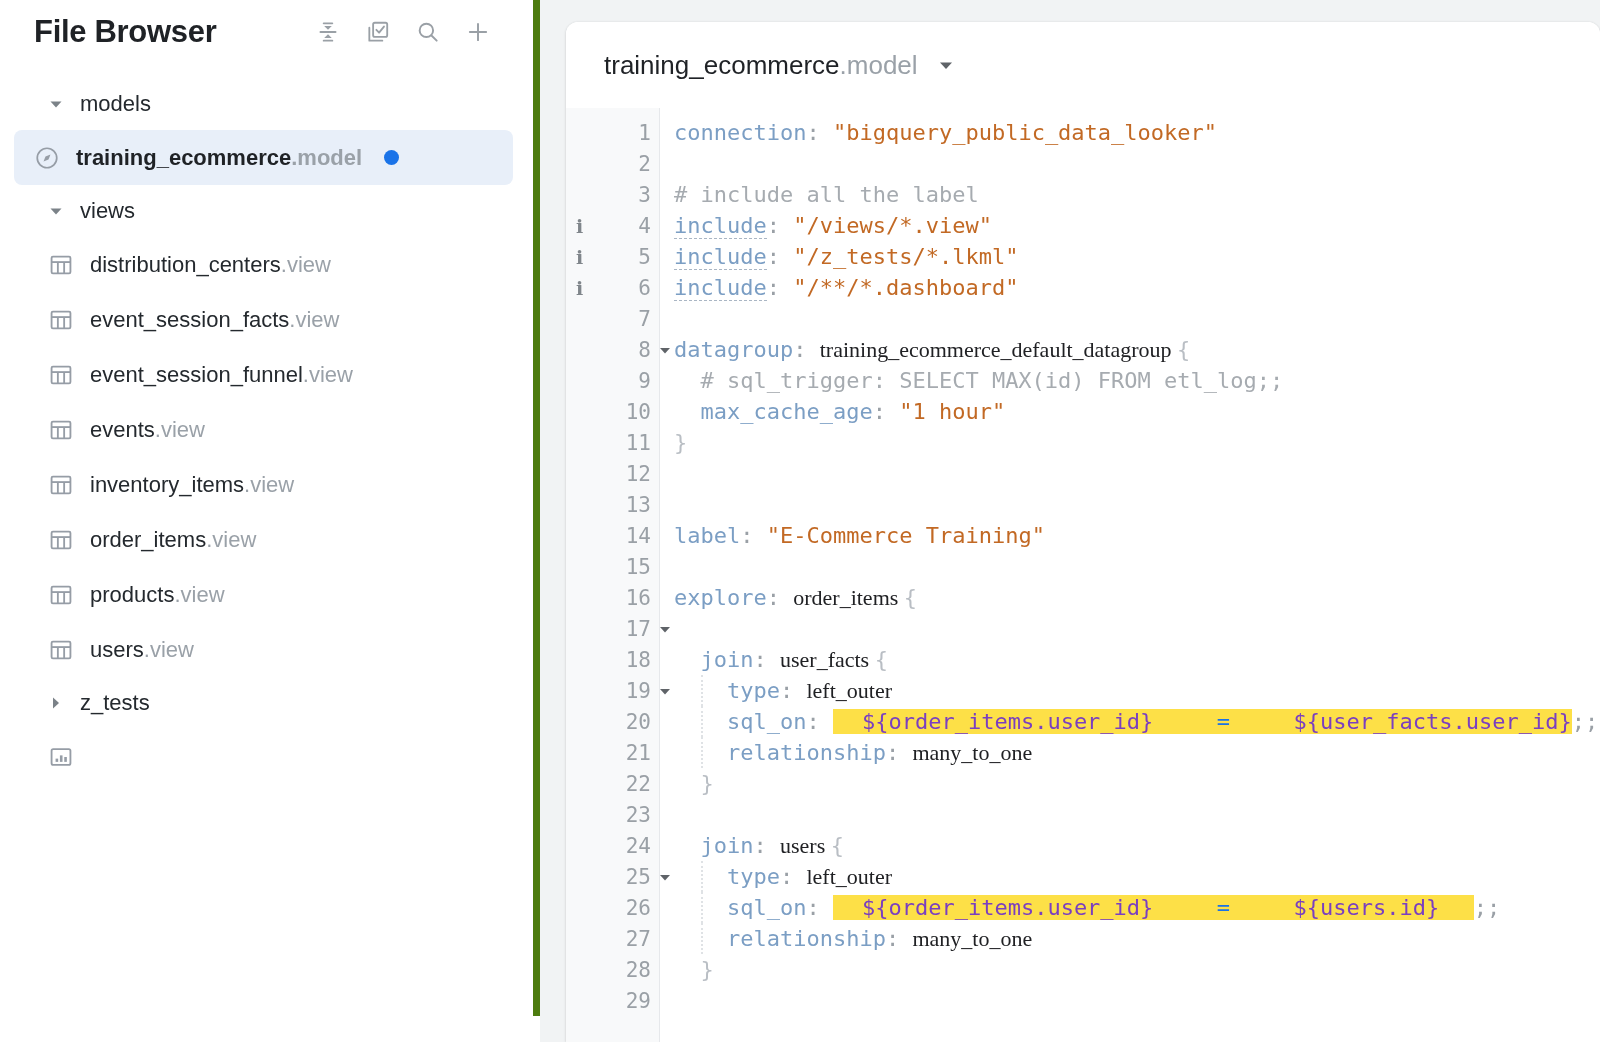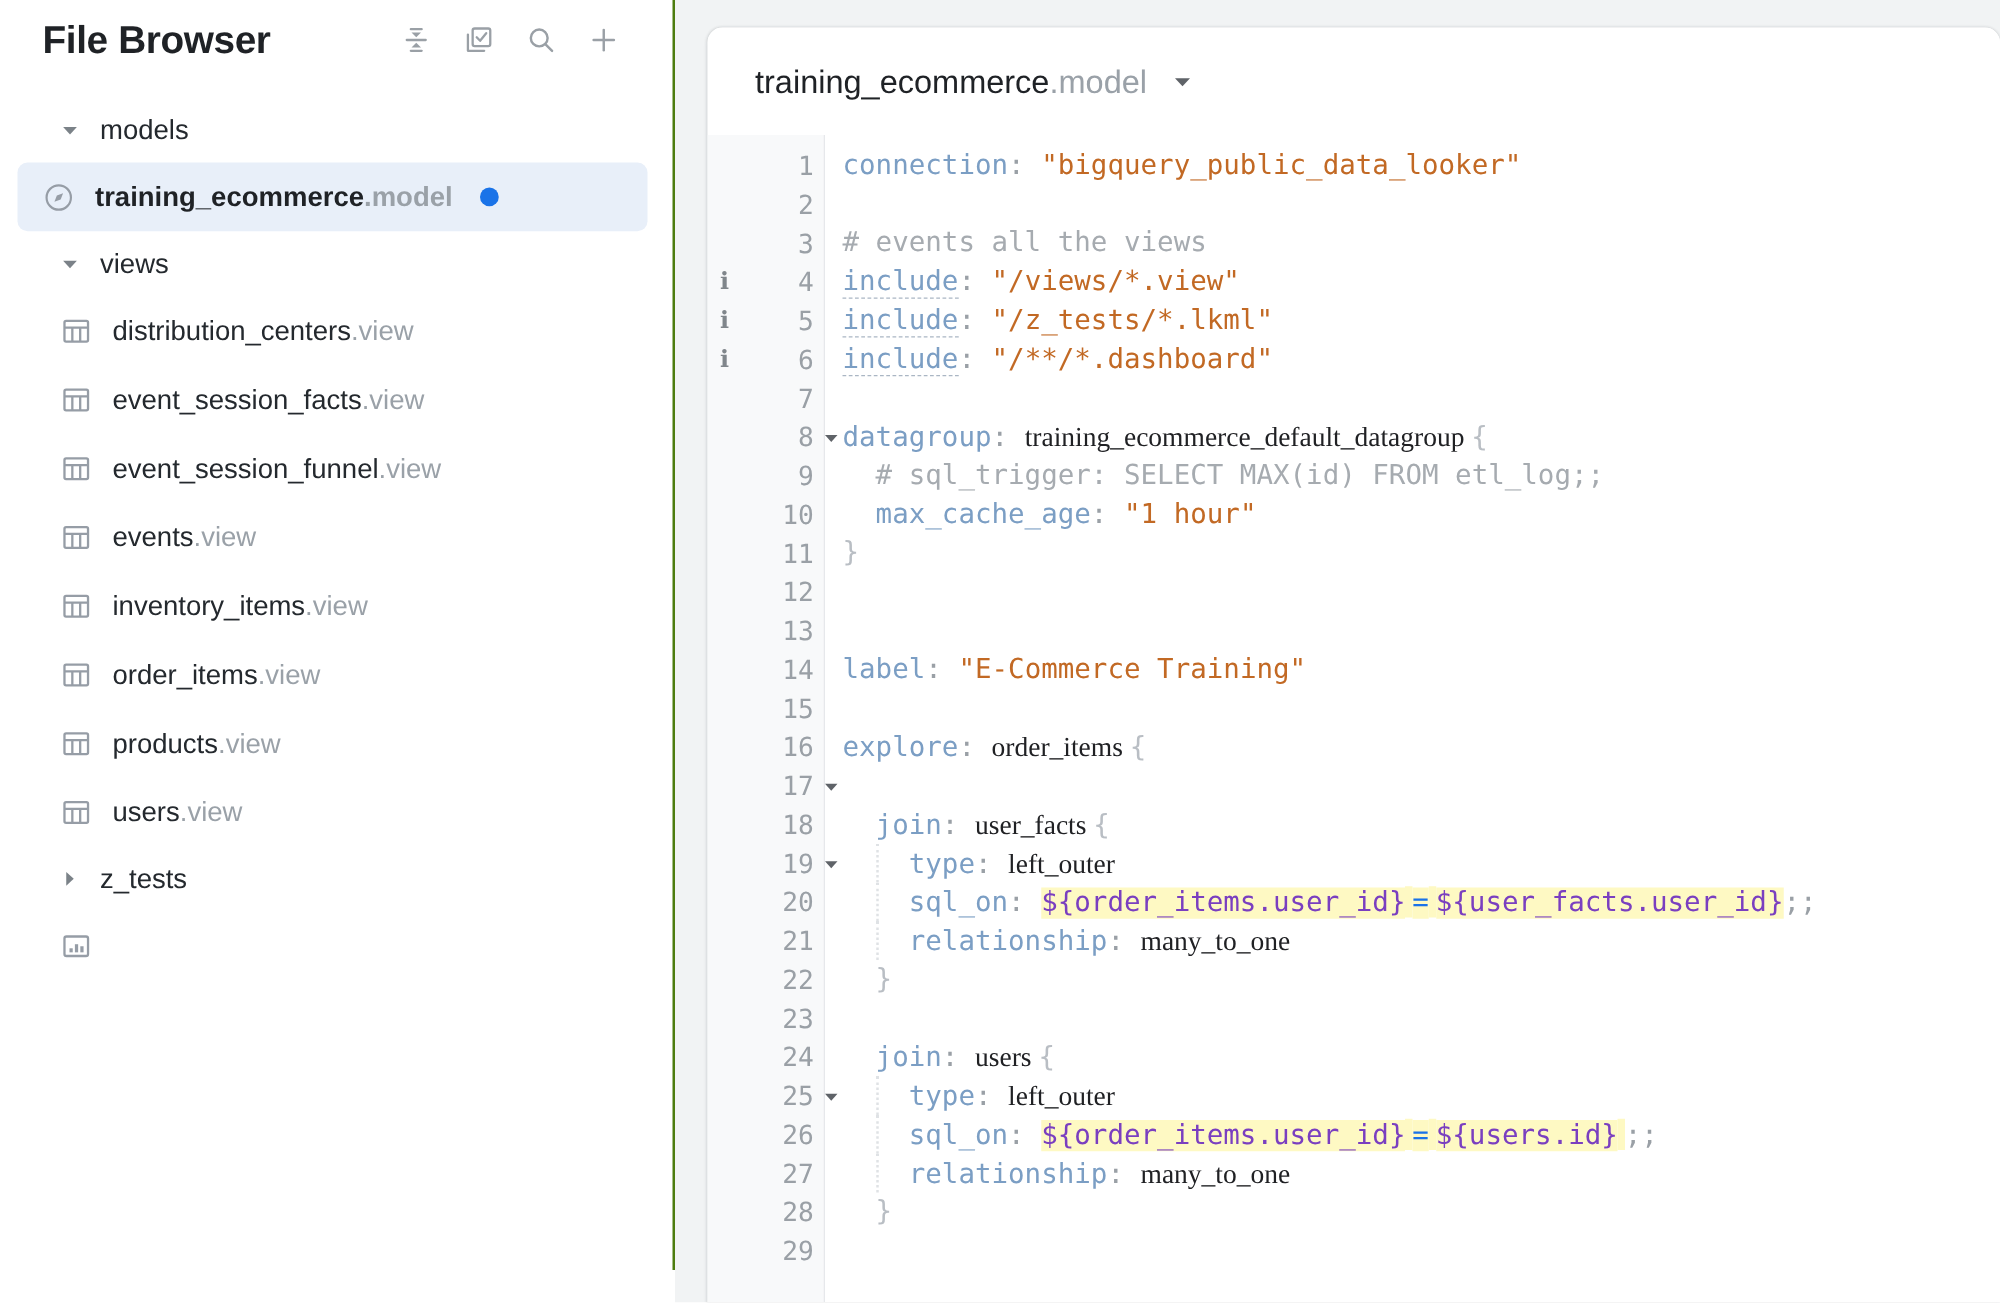--- a/index.html
+++ b/index.html
@@ -22,21 +22,21 @@
     background: #ffffff;
   }
 
   
   .sidebar {
     width: 540px;
     min-width: 540px;
     height: 1016px;
     background: #ffffff;
     box-sizing: border-box;
-    border-right: 2px solid #4d7c0f;
+    border-right: 7px solid #4d7c0f;
     position: relative;
     overflow: hidden;
   }
 
   .sidebar-header {
     display: flex;
     align-items: center;
     padding: 22px 34px 14px 34px;
     height: 56px;
     box-sizing: border-box;
@@ -253,21 +253,22 @@
   .t-plain { color: #202124; font-family: Liberation Serif, serif; }
   .t-brace { color: #b9bec4; }
   .t-punc  { color: #9aa0a6; }
   .t-ref   { color: #7a3fc0; }
   .t-op    { color: #1a73e8; }
   .t-link  {
     color: #7b9ec4;
     border-bottom: 1px dashed #aab6c4;
   }
   .hl {
-    background: #fef9c3;
+    background: #fde047;
+    padding-left: 29px;
   }
   .indent-guide {
     position: absolute;
     left: 0;
     top: 0;
     bottom: 0;
     border-left: 2px dotted #dfe2e5;
   }
 </style>
 </head>
@@ -576,21 +577,21 @@
             <div class="gutter-line">
               <span>28</span>
             </div>
             <div class="gutter-line">
               <span>29</span>
             </div>
           </div>
         <div class="code-lines" id="code-lines">
             <div class="code-line"><span class="t-key">connection</span><span class="t-punc">: </span><span class="t-str">"bigquery_public_data_looker"</span></div>
             <div class="code-line">&nbsp;</div>
-            <div class="code-line"><span class="t-cmt"># events all the views</span></div>
+            <div class="code-line"><span class="t-cmt"># include all the label</span></div>
             <div class="code-line"><span class="t-link">include</span><span class="t-punc">: </span><span class="t-str">"/views/*.view"</span></div>
             <div class="code-line"><span class="t-link">include</span><span class="t-punc">: </span><span class="t-str">"/z_tests/*.lkml"</span></div>
             <div class="code-line"><span class="t-link">include</span><span class="t-punc">: </span><span class="t-str">"/**/*.dashboard"</span></div>
             <div class="code-line">&nbsp;</div>
             <div class="code-line"><span class="t-key">datagroup</span><span class="t-punc">: </span><span class="t-plain">training_ecommerce_default_datagroup </span><span class="t-brace">{</span></div>
             <div class="code-line"><span class="t-cmt">  # sql_trigger: SELECT MAX(id) FROM etl_log;;</span></div>
             <div class="code-line"><span class="t-key">  max_cache_age</span><span class="t-punc">: </span><span class="t-str">"1 hour"</span></div>
             <div class="code-line"><span class="t-brace">}</span></div>
             <div class="code-line">&nbsp;</div>
             <div class="code-line">&nbsp;</div>

